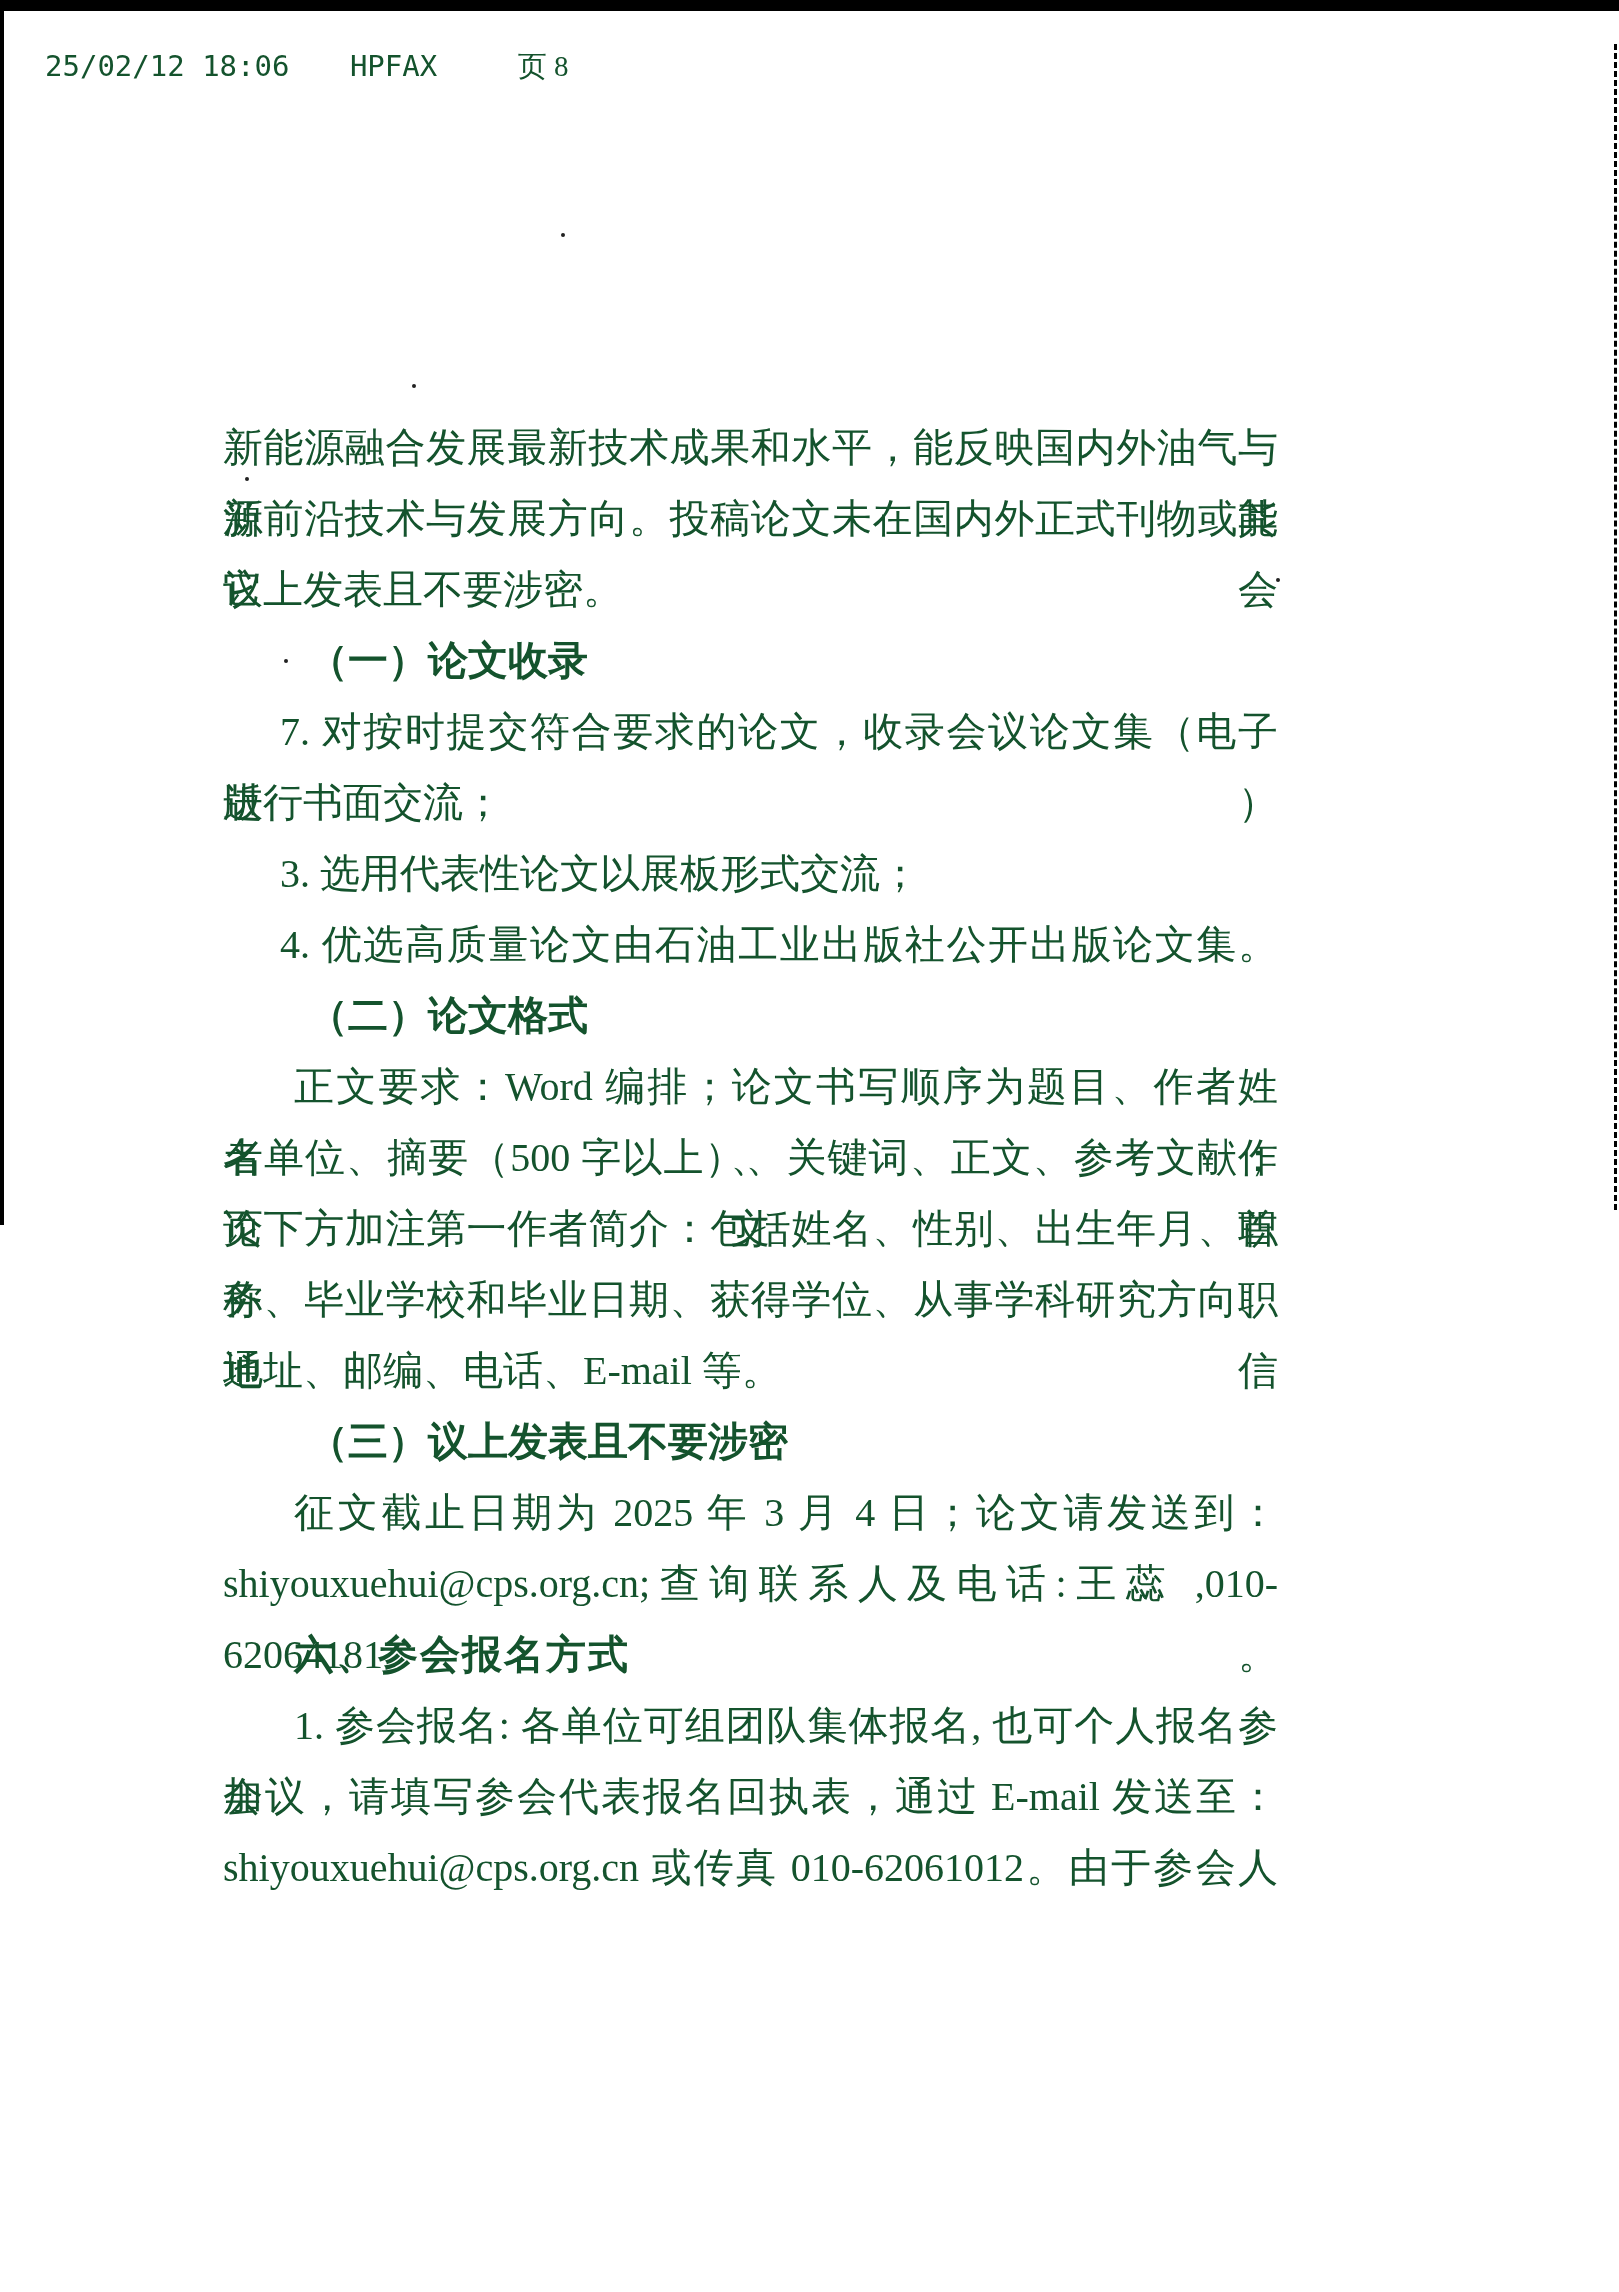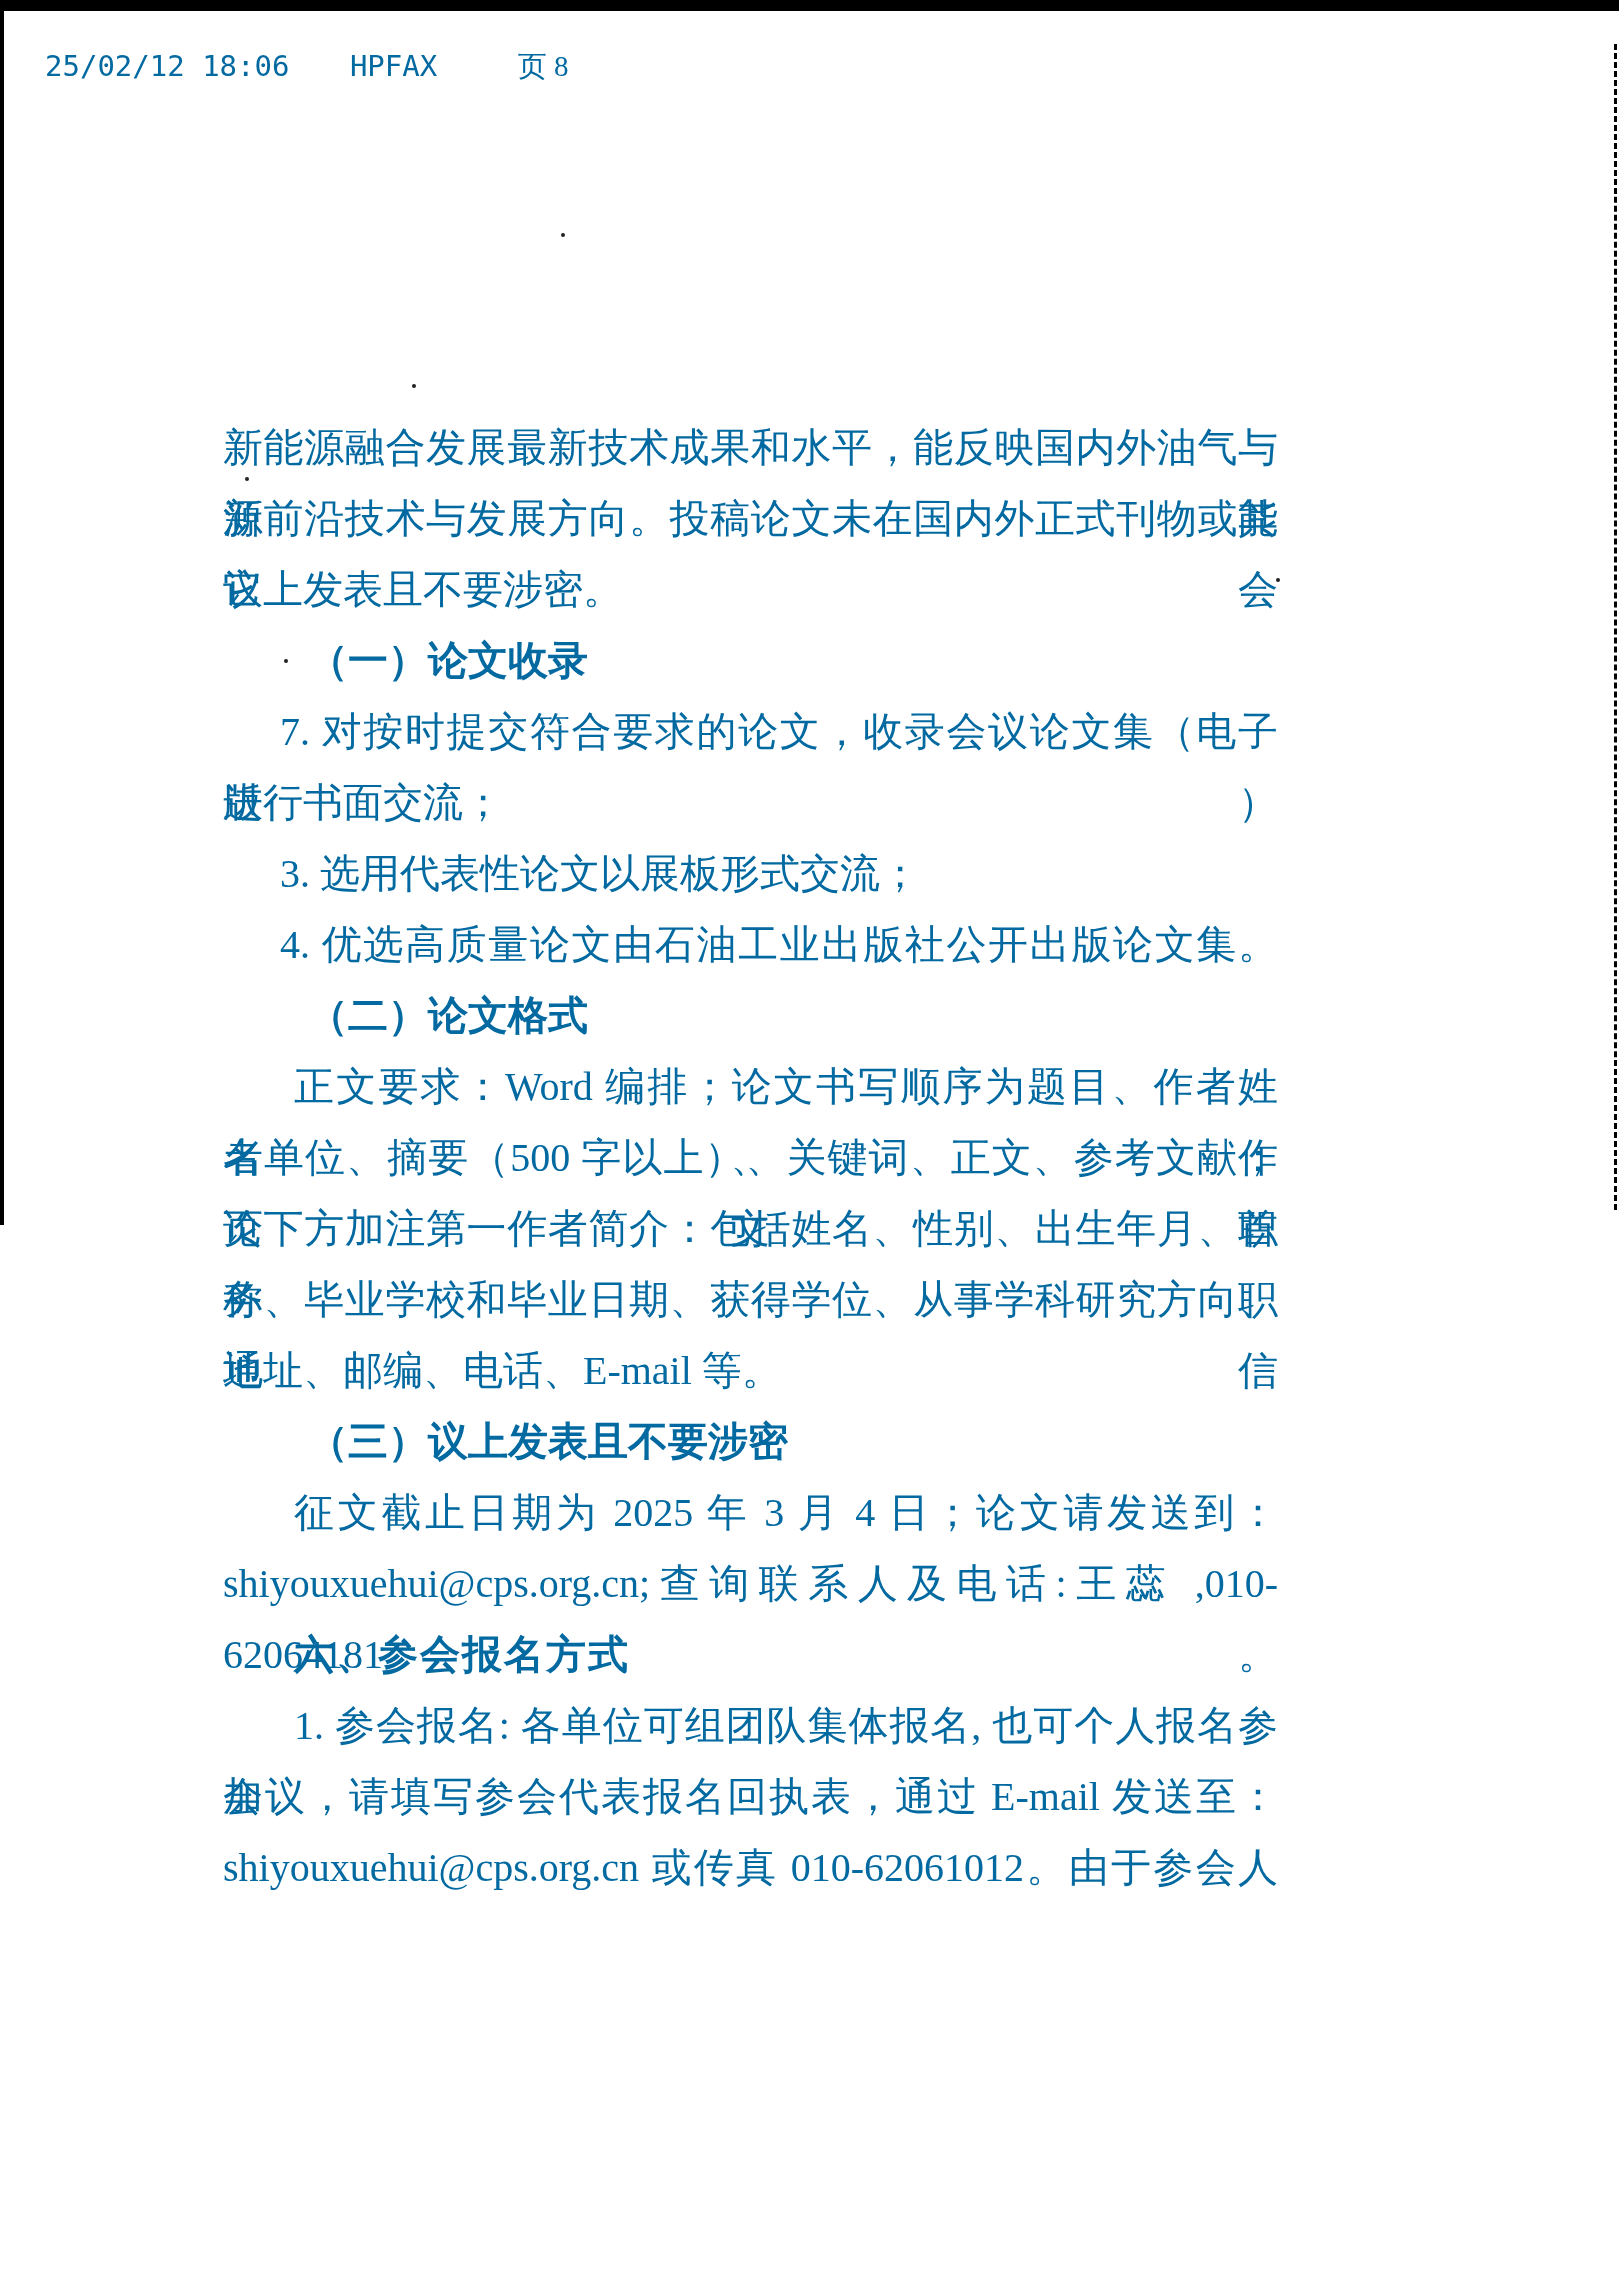--- a/index.html
+++ b/index.html
@@ -7,21 +7,21 @@
     padding: 0;
     background: #ffffff;
   }
   .page {
     position: relative;
     width: 1619px;
     height: 1890px;
     background: #ffffff;
     overflow: hidden;
     font-family: "Liberation Serif", serif;
-    color: #0369a1;
+    color: #14532d;
   }
   
   .edge-top {
     position: absolute; top: 0; left: 0;
     width: 100%; height: 10.8px;
     background: #000;
   }
   .edge-left {
     position: absolute; top: 0; left: 0;
     width: 3.9px; height: 1225px;

